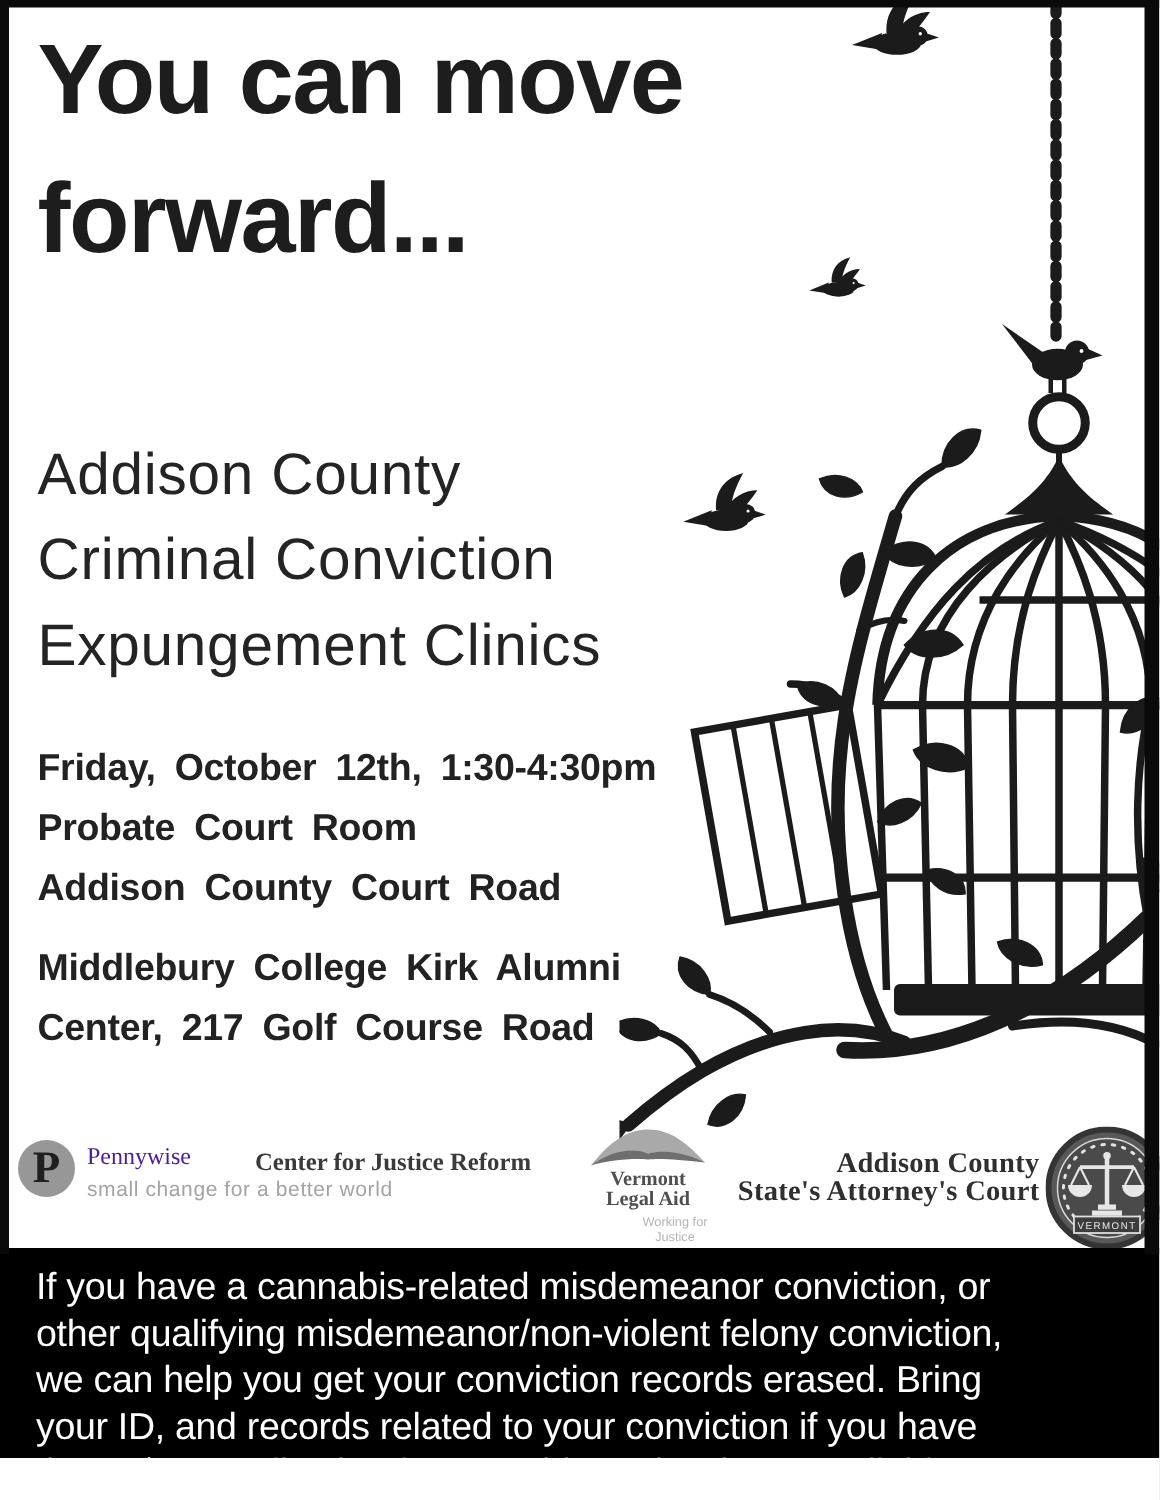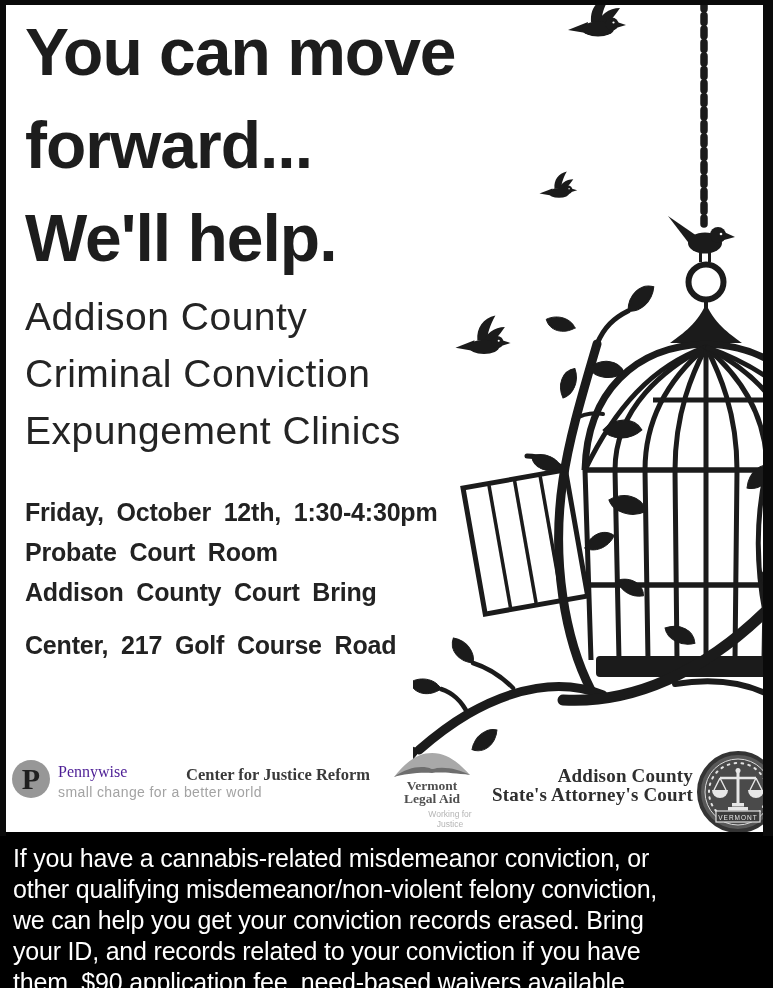--- a/index.html
+++ b/index.html
@@ -35,64 +35,64 @@
   .sponsor{position:absolute;z-index:3;}
   .pennywise{left:12px;top:758px;display:flex;align-items:flex-start;}
   .pw-circle{
     width:38px;height:38px;border-radius:50%;background:#979797;margin-top:2px;
     display:flex;align-items:center;justify-content:center;
     font-family:"Liberation Serif",serif;font-size:30px;font-weight:bold;color:#1f1f1f;
   }
   .pw-text{margin-left:8px;}
   .pw-name{font-family:"Liberation Serif",serif;font-size:16px;color:#4c1d95;line-height:28px;}
   .pw-tag{font-size:14px;color:#a3a3a3;letter-spacing:.4px;margin-top:-2px;}
-  .cjr{left:170px;top:763px;width:200px;text-align:right;
+  .cjr{left:170px;top:763px;width:200px;text-align:left;
     font-family:"Liberation Serif",serif;font-weight:bold;font-size:16.5px;
     color:#3a3a3a;line-height:23px;}
   .vla{left:388px;top:751px;width:88px;text-align:center;}
   .vla-name{font-family:"Liberation Serif",serif;font-weight:bold;font-size:13.5px;
     color:#4f4f4f;line-height:13px;}
   .vla-tag{font-size:8.5px;color:#b5b5b5;margin-top:4px;margin-left:36px;}
   .sao{left:455px;top:766px;width:238px;text-align:right;
     font-family:"Liberation Serif",serif;font-weight:bold;font-size:19px;
     color:#2f2f2f;line-height:19px;letter-spacing:.2px;}
   .seal{position:absolute;left:697px;top:751px;z-index:3;}
 
   .band{
-    position:absolute;left:0;top:832px;width:773px;height:156px;background:#000;
-    z-index:8;color:#fff;padding:11px 0 0 13px;box-sizing:border-box;
+    position:absolute;left:0;top:832px;width:773px;height:140px;background:#000;
+    z-index:8;color:#fff;padding:11px 0 0 24px;box-sizing:border-box;
   }
   .band div{font-size:25px;line-height:31px;letter-spacing:-.2px;white-space:nowrap;}
 
   .art{position:absolute;left:413px;top:0;width:360px;height:840px;z-index:2;}
 </style>
 </head>
 <body>
 
 <div class="poster">
 
   <div class="headline">
     <div>You can move</div>
     <div>forward...</div>
-    <div>We'll help.</div>
   </div>
 
   <div class="subtitle">
     <div>Addison County</div>
     <div>Criminal Conviction</div>
     <div>Expungement Clinics</div>
   </div>
 
   <div class="event e1">
     <div>Friday, October 12th, 1:30-4:30pm</div>
     <div>Probate Court Room</div>
-    <div>Addison County Court Bring</div>
+    <div>Addison County Court Road</div>
   </div>
 
   <div class="event e2">
+    <div>Middlebury College Kirk Alumni</div>
     <div>Center, 217 Golf Course Road</div>
   </div>
 
   <svg class="art" viewBox="0 0 360 840" aria-hidden="true">
     <defs>
       <g id="fbird" fill="#1b1b1b">
         <polygon points="-30,4 -10,-4 -12,7"></polygon>
         <path d="M -7 -4 C -8 -17, -1 -27, 12 -30 C 6 -19, 3 -10, 4 -4 Z"></path>
         <path d="M -2 1 C 1 -11, 11 -18, 22 -18 C 16 -9, 10 -3, 6 2 Z"></path>
         <ellipse cx="0" cy="3" rx="16" ry="7.5"></ellipse>

